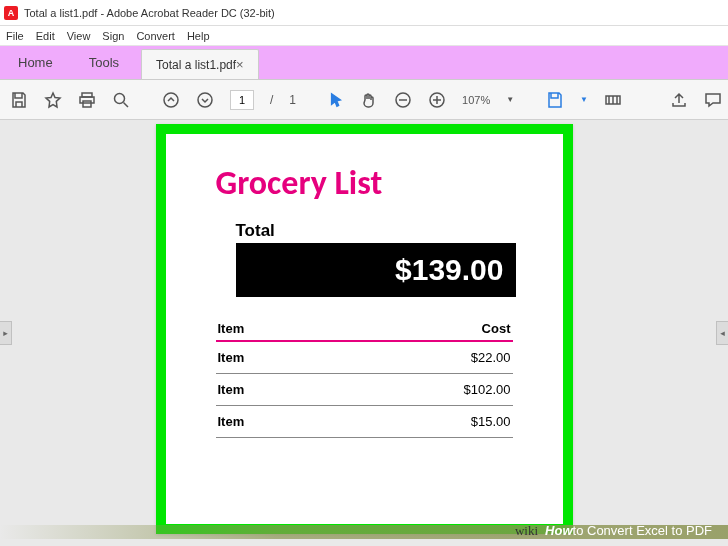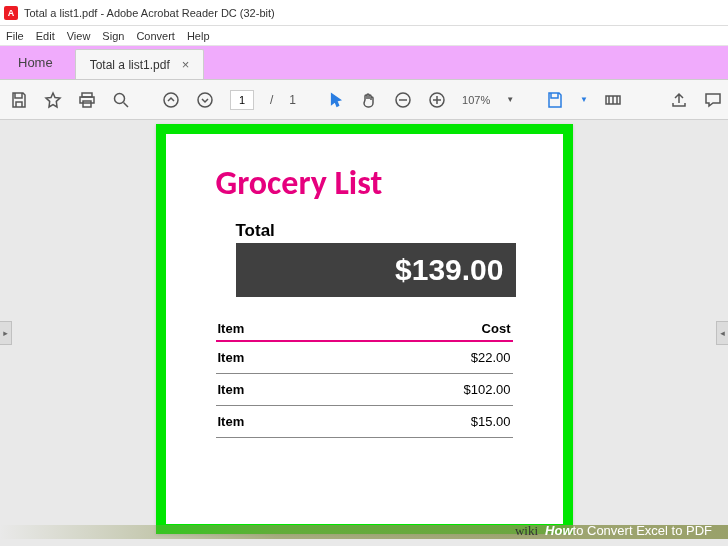--- a/index.html
+++ b/index.html
@@ -6,42 +6,42 @@
 body { background: #f0f0f0; width: 728px; height: 546px; overflow: hidden; position: relative; }
 
 .titlebar { height: 26px; background: #fff; display: flex; align-items: center; padding: 0 4px; font-size: 11px; color: #333; border-bottom: 1px solid #ddd; }
 .titlebar .app-icon { width: 14px; height: 14px; background: #ed1c24; border-radius: 2px; margin-right: 6px; display: inline-flex; align-items: center; justify-content: center; color: #fff; font-size: 9px; font-weight: bold; }
 
 .menubar { height: 20px; background: #fff; display: flex; align-items: center; padding: 0 6px; font-size: 11px; color: #333; border-bottom: 1px solid #e5e5e5; gap: 12px; }
 .menubar span { cursor: default; }
 
 .tabbar { height: 34px; background: #f0abfc; display: flex; align-items: flex-end; border-bottom: 1px solid #ccc; }
 .tabbar .htab { padding: 9px 18px; font-size: 13px; color: #444; cursor: default; }
-.tabbar .doc-tab { background: #f6f6f6; border: 1px solid #ccc; border-bottom: none; padding: 7px 14px 7px 14px; font-size: 12px; color: #333; display: flex; align-items: center; gap: 12px; margin-left: 4px; border-radius: 2px 2px 0 0; }
+.tabbar .doc-tab { background: #f6f6f6; border: 1px solid #ccc; border-bottom: none; padding: 7px 14px 7px 14px; font-size: 12px; color: #333; display: flex; align-items: center; margin-left: 4px; border-radius: 2px 2px 0 0; }
 .tabbar .doc-tab .tab-close { font-size: 13px; color: #666; cursor: pointer; }
 
 .toolbar { height: 40px; background: #f6f6f6; border-bottom: 1px solid #d0d0d0; display: flex; align-items: center; padding: 0 10px; gap: 16px; color: #555; font-size: 12px; }
 .toolbar .sep { width: 1px; height: 22px; background: #d0d0d0; }
 .toolbar .tb-icon { width: 18px; height: 18px; display: inline-flex; align-items: center; justify-content: center; cursor: pointer; }
 .toolbar svg { stroke: #555; fill: none; stroke-width: 1.5; }
 .toolbar .page-input { width: 24px; height: 20px; border: 1px solid #ccc; text-align: center; font-size: 11px; background: #fff; }
 .toolbar .zoom-val { font-size: 11px; display: flex; align-items: center; gap: 16px; }
 .toolbar .spacer { flex: 1; }
 .toolbar .pointer svg { fill: #2a7de1; stroke: #2a7de1; }
 .toolbar .save-blue svg { stroke: #2a7de1; }
 
 .viewer { height: 426px; background: #e9e9e9; position: relative; display: flex; justify-content: center; align-items: flex-start; padding-top: 4px; }
 .left-handle { position: absolute; left: 0; top: 50%; transform: translateY(-50%); width: 12px; height: 24px; background: #dcdcdc; border: 1px solid #c0c0c0; border-left: none; display: flex; align-items: center; justify-content: center; font-size: 9px; color: #666; cursor: pointer; }
 .right-handle { position: absolute; right: 0; top: 50%; transform: translateY(-50%); width: 12px; height: 24px; background: #dcdcdc; border: 1px solid #c0c0c0; border-right: none; display: flex; align-items: center; justify-content: center; font-size: 9px; color: #666; cursor: pointer; }
 
 .page-frame { width: 417px; height: 410px; background: #fff; border: 10px solid #00e600; box-shadow: 0 1px 3px rgba(0,0,0,0.15); padding: 28px 50px; }
 .doc-title { color: #e6007e; font-size: 34px; font-weight: bold; margin-bottom: 18px; font-family: Calibri, Arial, sans-serif; }
 .total-section { padding-left: 20px; }
 .total-label { font-weight: bold; font-size: 17px; color: #000; margin-bottom: 2px; }
-.total-box { background: #404040; color: #fff; font-size: 30px; font-weight: bold; text-align: right; padding: 10px 12px; width: 280px; }
+.total-box { background: #000000; color: #fff; font-size: 30px; font-weight: bold; text-align: right; padding: 10px 12px; width: 280px; }
 .grocery-table { width: 100%; margin-top: 20px; font-size: 13px; border-collapse: collapse; }
 .grocery-table th { text-align: left; font-weight: bold; border-bottom: 2px solid #e6007e; padding: 4px 2px; }
 .grocery-table th.cost { text-align: right; }
 .grocery-table td { border-bottom: 1px solid #888; padding: 8px 2px; font-weight: bold; }
 .grocery-table td.cost { text-align: right; font-weight: normal; }
 
 .watermark { position: absolute; bottom: 0; left: 0; right: 0; height: 30px; display: flex; align-items: center; justify-content: flex-end; padding-right: 16px; }
 .watermark .band { position: absolute; left: 0; right: 0; bottom: 7px; height: 14px; background: linear-gradient(to right, rgba(139,148,83,0.0) 0%, rgba(139,148,83,0.7) 38%, rgba(139,148,83,0.85) 100%); }
 .watermark .text { position: relative; color: #fff; font-size: 13px; font-weight: normal; display: flex; align-items: baseline; }
 .watermark .text .b { font-weight: bold; font-style: italic; padding-left: 7px; }
@@ -59,20 +59,21 @@
   <span>File</span>
   <span>Edit</span>
   <span>View</span>
   <span>Sign</span>
   <span>Convert</span>
   <span>Help</span>
 </div>
 
 <div class="tabbar">
   <div class="htab">Home</div>
+  <div class="htab">Tools</div>
   <div class="doc-tab">
     <span>Total a list1.pdf</span>
     <span class="tab-close">×</span>
   </div>
 </div>
 
 <div class="toolbar">
   <span class="tb-icon">
     <svg viewBox="0 0 18 18" width="18" height="18">
         <path d="M3 2h10l2 2v12H3V2z M5 2v5h7V2 M6 16v-5h6v5"></path>

